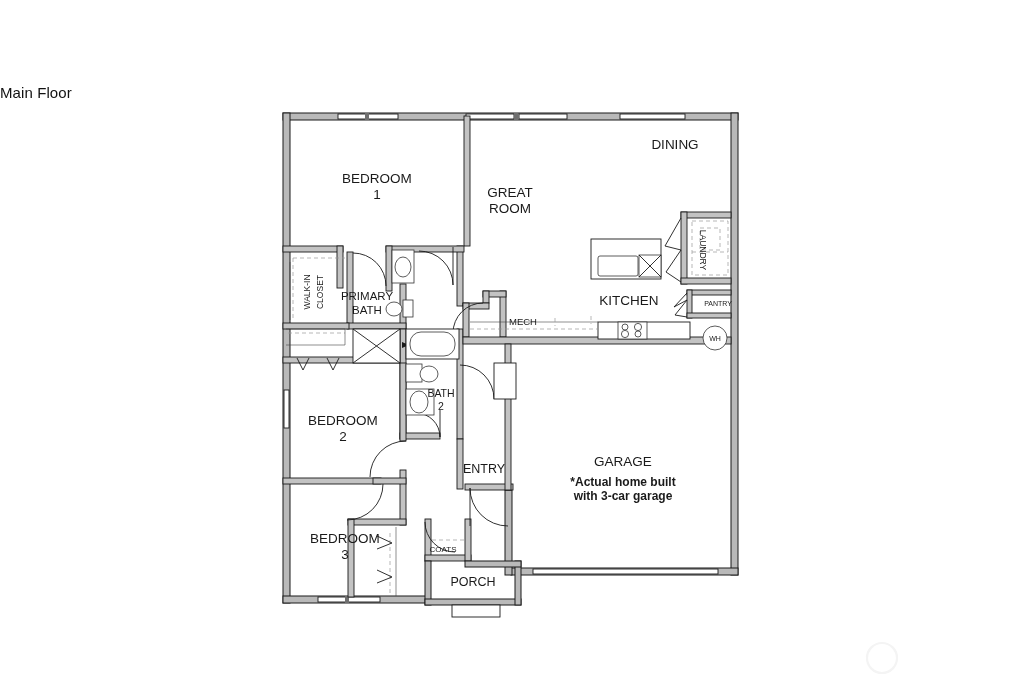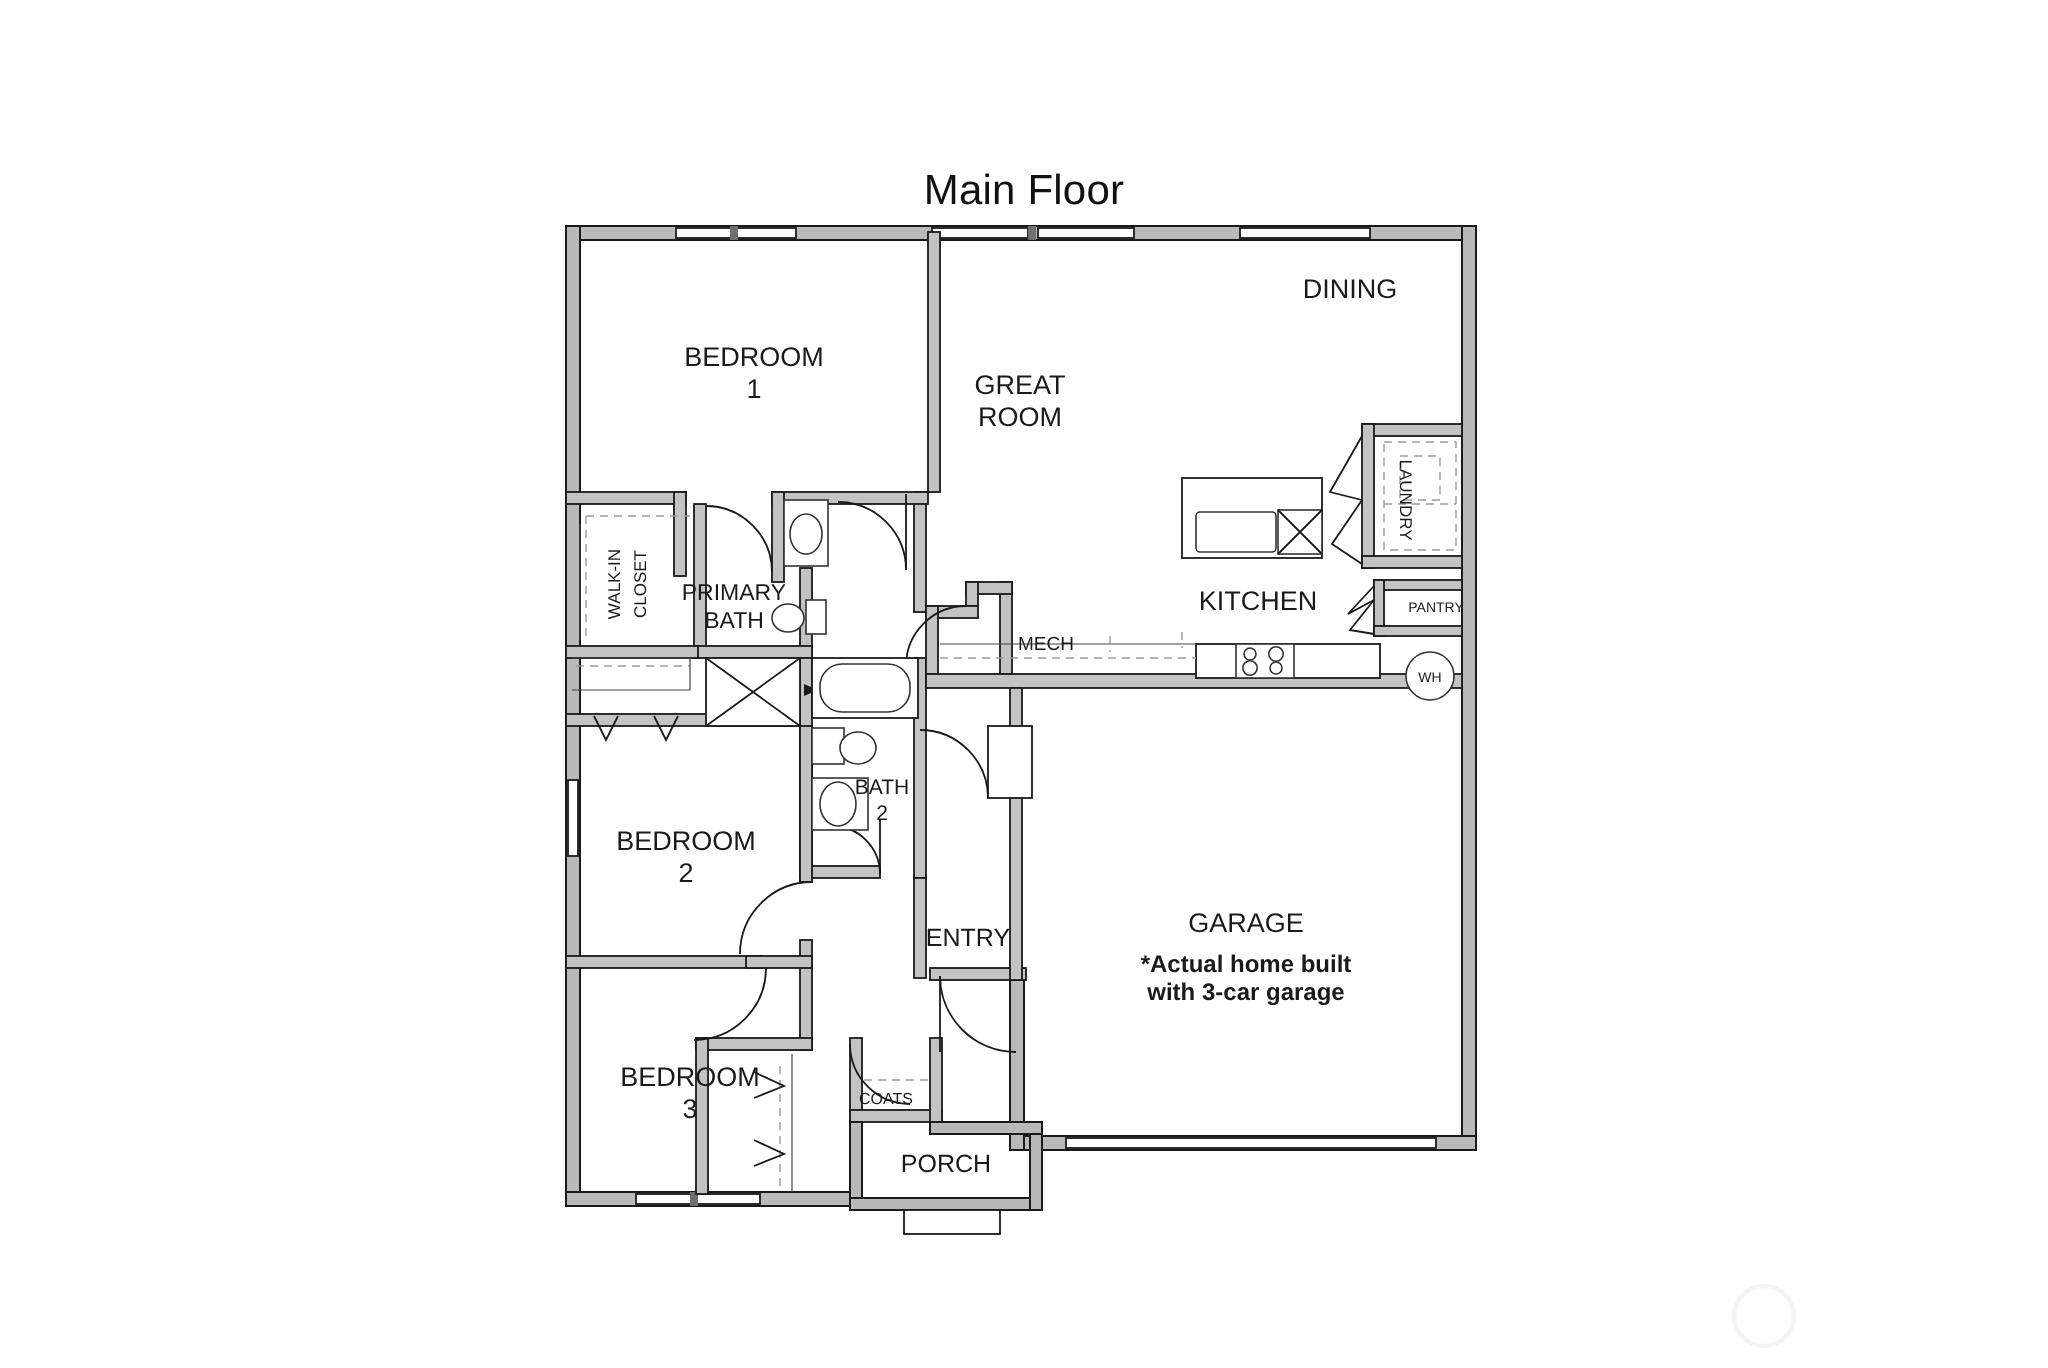--- a/index.html
+++ b/index.html
@@ -19,22 +19,22 @@
     position: absolute;
     left: 0; top: 0;
     width: 1024px;
     height: 684px;
   }
   #plan-title {
     position: absolute;
     left: 0;
     top: 84px;
     width: 1024px;
-    text-align: center;
-    font-size: 21px;
+    text-align: left;
+    font-size: 15px;
     font-weight: 400;
     color: #111;
     letter-spacing: 0.1px;
   }
   svg.plan-svg {
     position: absolute;
     left: 0; top: 0;
     width: 1024px;
     height: 684px;
     display: block;

